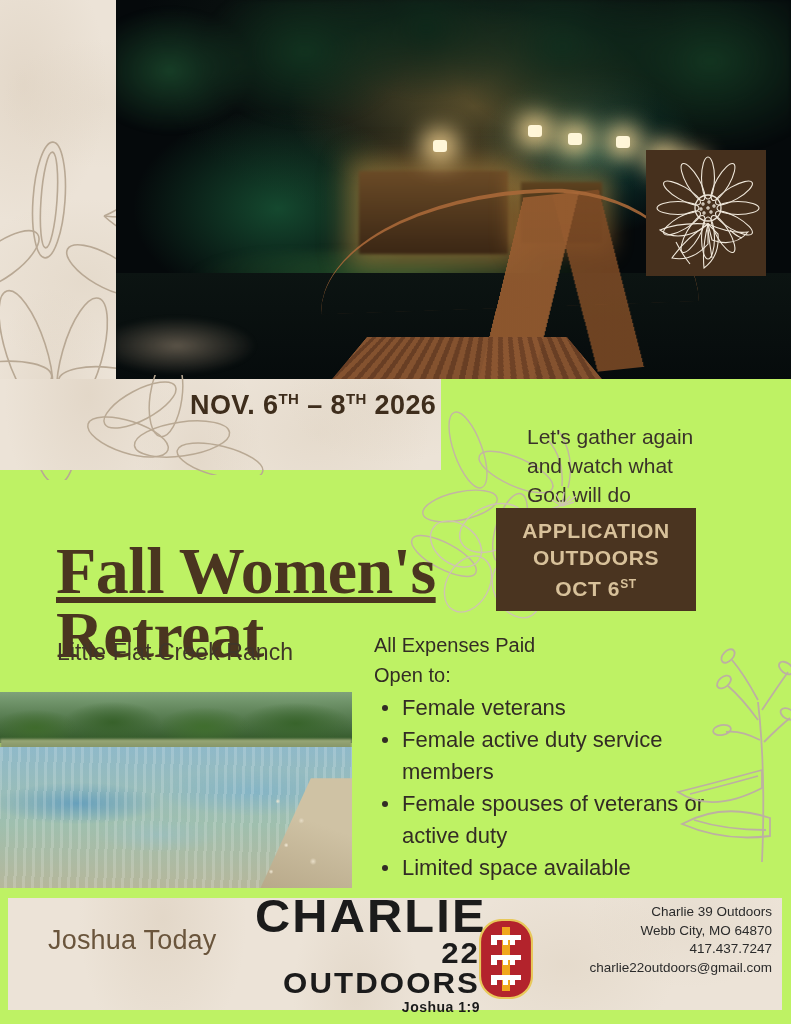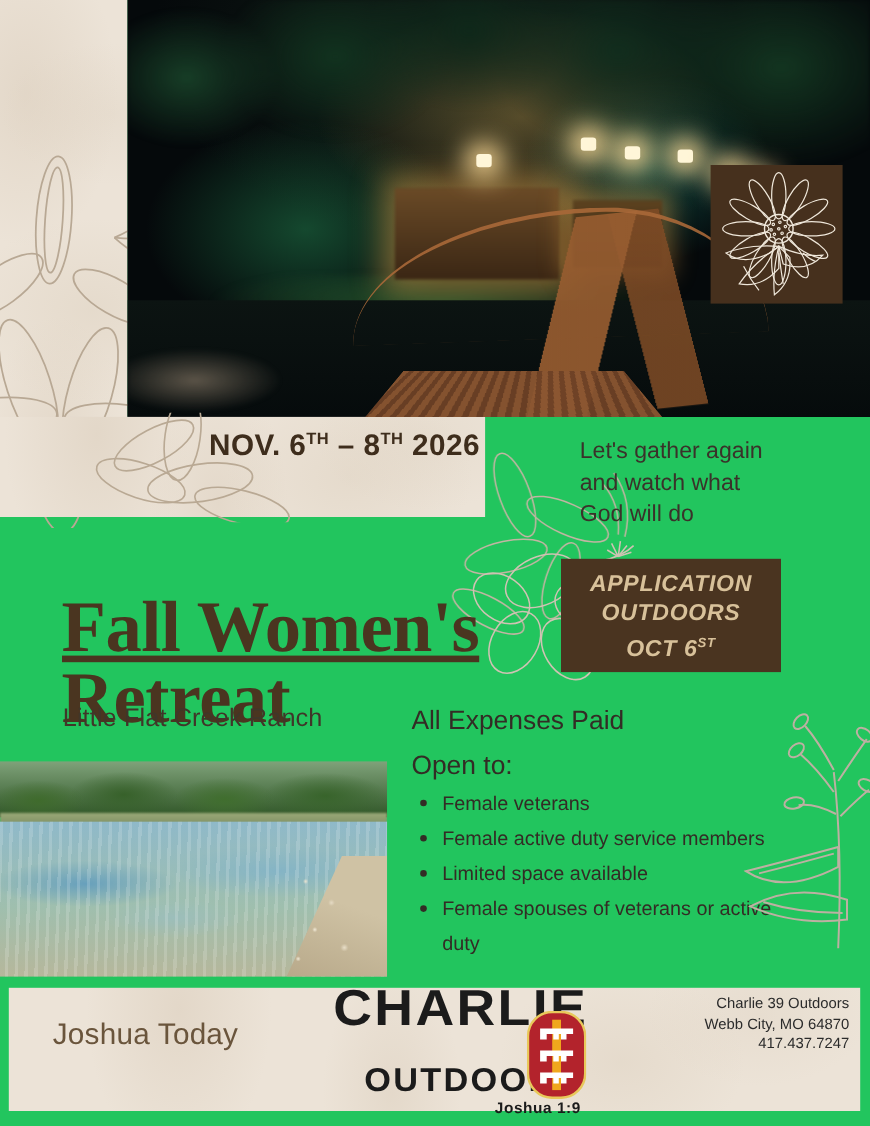--- a/index.html
+++ b/index.html
@@ -2,21 +2,21 @@
 <html><head>
 <meta charset="utf-8">
 <style>
   html,body{margin:0;padding:0;}
   body{
     width:791px;height:1024px;overflow:hidden;position:relative;
     background:#ffffff;
     font-family:"Liberation Sans", sans-serif;
     -webkit-font-smoothing:antialiased;
   }
-  .page{position:absolute;inset:0;background:#22c55e;}
+  .page{position:absolute;inset:0;background:#bef264;}
 
   
   .beige{
     background-color:#ece3d7;
     background-image:
       radial-gradient(ellipse 120px 200px at 20% 18%, rgba(205,188,166,.30), transparent 70%),
       radial-gradient(ellipse 160px 120px at 72% 60%, rgba(209,194,172,.26), transparent 70%),
       radial-gradient(ellipse 90px 160px at 45% 85%, rgba(198,180,156,.22), transparent 70%),
       radial-gradient(ellipse 140px 90px at 88% 22%, rgba(213,199,179,.22), transparent 72%);
   }
@@ -116,66 +116,66 @@
 
   
   #date-text{
     position:absolute;left:190px;top:390px;
     font-size:27px;font-weight:700;letter-spacing:.4px;color:#3e2d1c;
     font-family:"Liberation Sans", sans-serif;
   }
   #date-text sup{font-size:15px;vertical-align:super;}
 
   #tagline{
-    position:absolute;left:527px;top:395px;width:230px;
+    position:absolute;left:527px;top:422px;width:230px;
     font-size:21px;line-height:29px;color:#3a322a;font-weight:400;
   }
 
   #main-title{
     position:absolute;left:56px;top:500px;width:470px;
     font-family:"Liberation Serif", serif;
     font-size:66px;line-height:54px;color:#4a3520;letter-spacing:-.5px;
   }
   #main-title .l1{display:block;text-decoration:underline;}
   #main-title .l2{display:block;margin-top:10px;}
 
   #deadline-box{
-    position:absolute;left:510px;top:508px;width:200px;height:103px;
+    position:absolute;left:496px;top:508px;width:200px;height:103px;
     background:#4a3420;display:flex;flex-direction:column;
-    align-items:center;justify-content:center;gap:2px;font-style:italic;
+    align-items:center;justify-content:center;gap:2px;
   }
   #deadline-box div{
     color:#d8c19a;font-size:21px;font-weight:700;letter-spacing:.6px;line-height:25px;
   }
   #deadline-box sup{font-size:12px;vertical-align:super;}
 
   #venue{
     position:absolute;left:57px;top:639px;
     font-size:23px;color:#403629;letter-spacing:.1px;
   }
 
   #offer{position:absolute;left:374px;top:630px;width:360px;}
-  #offer .line{font-size:24px;line-height:30px;color:#332c25;margin-top:11px;}
+  #offer .line{font-size:20px;line-height:30px;color:#332c25;}
   #offer ul{list-style:none;margin:2px 0 0 0;padding:0;}
   #offer li{
-    font-size:18px;line-height:32px;color:#332c25;
+    font-size:22px;line-height:32px;color:#332c25;
     padding-left:28px;position:relative;
   }
   #offer li::before{
     content:"";position:absolute;left:8px;top:13px;
     width:6px;height:6px;border-radius:50%;background:#332c25;
   }
 
   #apply-today{
     position:absolute;left:48px;top:925px;
     font-size:27px;color:#6a553c;letter-spacing:.2px;
   }
 
   
-  #logo{position:absolute;left:255px;top:896px;width:225px;height:84px;margin-left:48px;}
+  #logo{position:absolute;left:255px;top:896px;width:225px;height:84px;}
   #logo .charlie{
     font-family:"Liberation Sans", sans-serif;
     font-size:46px;font-weight:700;letter-spacing:2px;color:#1b1b1b;
     line-height:40px;transform:scaleX(1.06);transform-origin:left;
   }
   #logo .outdoors{
     font-size:30px;font-weight:700;letter-spacing:2px;color:#1b1b1b;
     line-height:30px;margin-top:2px;text-align:right;transform:scaleX(1.04);
     transform-origin:right;
   }
@@ -350,22 +350,22 @@
     <div class="bank"></div>
     <div class="pebbles"></div>
   </div>
 
   <div id="offer">
     <div class="line">All Expenses Paid</div>
     <div class="line">Open to:</div>
     <ul>
       <li>Female veterans</li>
       <li>Female active duty service members</li>
+      <li>Female spouses of veterans or active duty</li>
       <li>Limited space available</li>
-      <li>Female spouses of veterans or active duty</li>
     </ul>
   </div>
 
   <svg class="deco" style="left:676px;top:600px;" width="115" height="290" viewBox="0 0 115 290">
     <g fill="none" stroke="#bdb0a2" stroke-width="1.8">
       <path d="M86 262 q4 -90 -4 -160"></path>
       <path d="M82 120 q-16 -22 -30 -34"></path>
         <ellipse cx="48" cy="82" rx="8" ry="5" transform="rotate(-40 48 82)"></ellipse>
       <path d="M82 100 q-14 -26 -26 -40"></path>
         <ellipse cx="52" cy="56" rx="8" ry="5" transform="rotate(-46 52 56)"></ellipse>
@@ -399,15 +399,16 @@
       <path d="M12 18 h30 v5 h-6 v5 h-5 v-5 h-2 v5 h-5 v-5 h-6 v5 h-6 z" transform="translate(0,-2)"></path>
       <path d="M12 38 h30 v5 h-6 v5 h-5 v-5 h-2 v5 h-5 v-5 h-6 v5 h-6 z" transform="translate(0,-2)"></path>
       <path d="M12 58 h30 v5 h-6 v5 h-5 v-5 h-2 v5 h-5 v-5 h-6 v5 h-6 z" transform="translate(0,-2)"></path>
     </g>
   </svg>
 
   <div id="contact">
     <div>Charlie 39 Outdoors</div>
     <div>Webb City, MO 64870</div>
     <div>417.437.7247</div>
+    <div>charlie22outdoors@gmail.com</div>
   </div>
 
 </div>
 
 </body></html>

